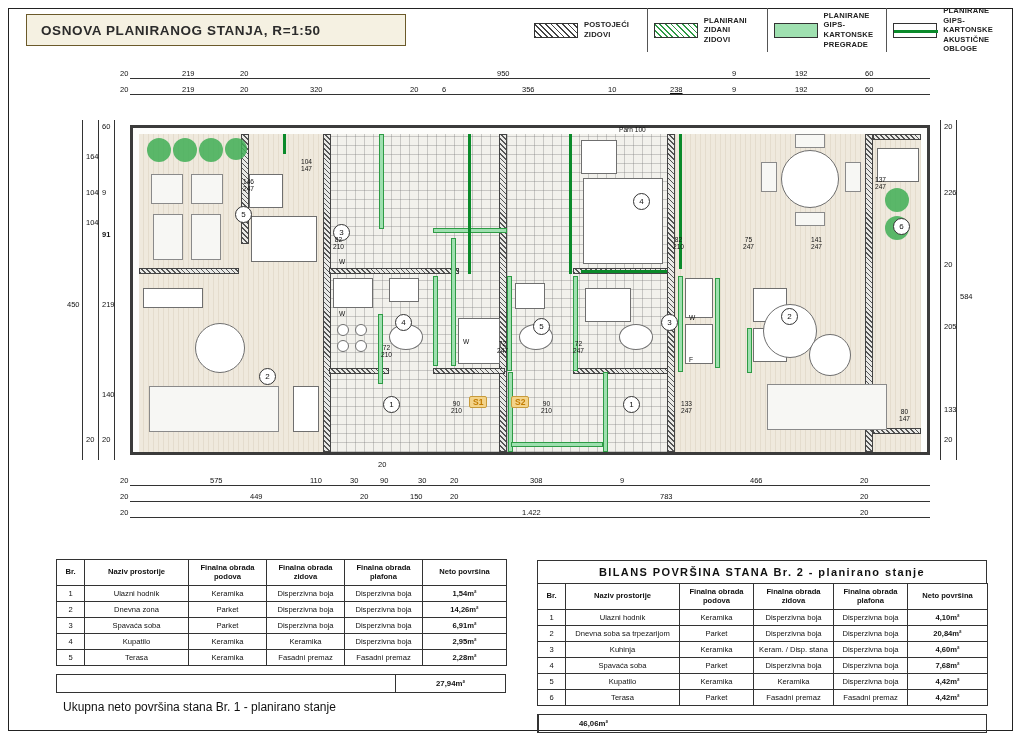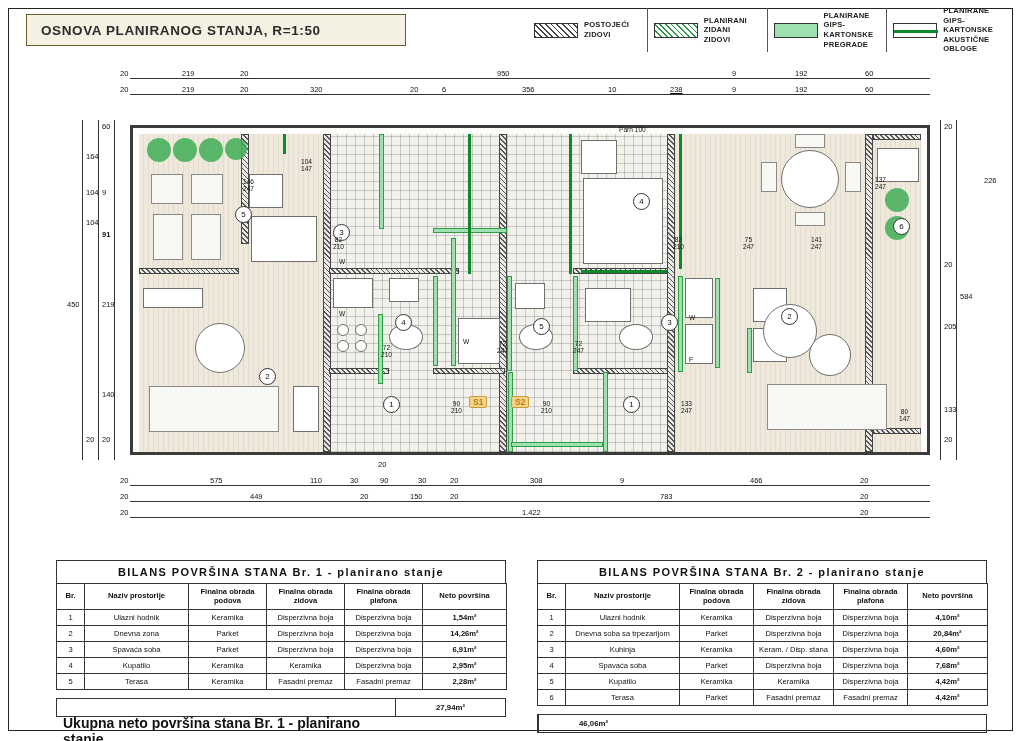--- a/index.html
+++ b/index.html
@@ -96,21 +96,21 @@
   }
   table.bilans{border-collapse:collapse;width:100%;table-layout:fixed;margin-top:-1px;}
   table.bilans th,table.bilans td{
     border:1px solid #333;font-size:7.6px;text-align:center;height:16px;padding:0 2px;
     box-sizing:border-box;color:#111;
   }
   table.bilans th{font-weight:bold;line-height:8.6px;height:26px;}
   .tbl-total{
     display:flex;border:1px solid #333;border-top:none;box-sizing:border-box;height:19px;align-items:center;
   }
-  .tbl-total .t-lbl{flex:1;font-size:14px;font-weight:bold;padding-left:6px;margin-top:46px;}
+  .tbl-total .t-lbl{flex:1;font-size:12px;font-weight:normal;padding-left:6px;margin-top:46px;}
   .tbl-total .t-val{width:110px;border-left:1px solid #333;height:100%;display:flex;align-items:center;justify-content:center;font-size:7.8px;font-weight:bold;box-sizing:border-box;}
   .bold{font-weight:bold;}
 </style>
 </head>
 <body>
 
 <div class="page-border"></div>
 
 <div class="titlebar">
   <span>OSNOVA PLANIRANOG STANJA, R=1:50</span>
@@ -173,21 +173,21 @@
   <div class="dimtext" style="left:42px;top:330px;">140</div>
   <div class="dimtext" style="left:42px;top:375px;">20</div>
   <div class="dimtext" style="left:7px;top:240px;">450</div>
   <div class="dimtext" style="left:26px;top:128px;">104</div>
   <div class="dimtext" style="left:26px;top:158px;">104</div>
   <div class="dimtext" style="left:26px;top:375px;">20</div>
 
   <div class="dimline vline" style="left:880px;top:60px;height:340px;"></div>
   <div class="dimline vline" style="left:896px;top:60px;height:340px;"></div>
   <div class="dimtext" style="left:884px;top:62px;">20</div>
-  <div class="dimtext" style="left:884px;top:116px;margin-left:40px;">226</div>
+  <div class="dimtext" style="left:884px;top:128px;">226</div>
   <div class="dimtext" style="left:884px;top:200px;">20</div>
   <div class="dimtext" style="left:884px;top:262px;">205</div>
   <div class="dimtext" style="left:884px;top:345px;">133</div>
   <div class="dimtext" style="left:884px;top:375px;">20</div>
   <div class="dimtext" style="left:900px;top:232px;">584</div>
 
   <div class="dimline hline" style="left:70px;top:425px;width:800px;"></div>
   <div class="dimline hline" style="left:70px;top:441px;width:800px;"></div>
   <div class="dimline hline" style="left:70px;top:457px;width:800px;"></div>
 
@@ -345,21 +345,20 @@
 
     <div class="doorlbl" style="left:206px;top:130px;">W</div>
     <div class="doorlbl" style="left:206px;top:182px;">W</div>
     <div class="doorlbl" style="left:330px;top:210px;">W</div>
     <div class="doorlbl" style="left:556px;top:186px;">W</div>
     <div class="doorlbl" style="left:556px;top:228px;">F</div>
   </div>
 </div>
 
 <div class="tbl-wrap" style="left:56px;top:560px;width:450px;">
-  <div class="tbl-title">BILANS POVRŠINA STANA Br. 1 - planirano stanje</div>
   <table class="bilans">
     <colgroup>
         <col style="width:28px">
         <col style="width:104px">
         <col style="width:78px">
         <col style="width:78px">
         <col style="width:78px">
         <col style="width:84px">
       </colgroup>
     <thead>

